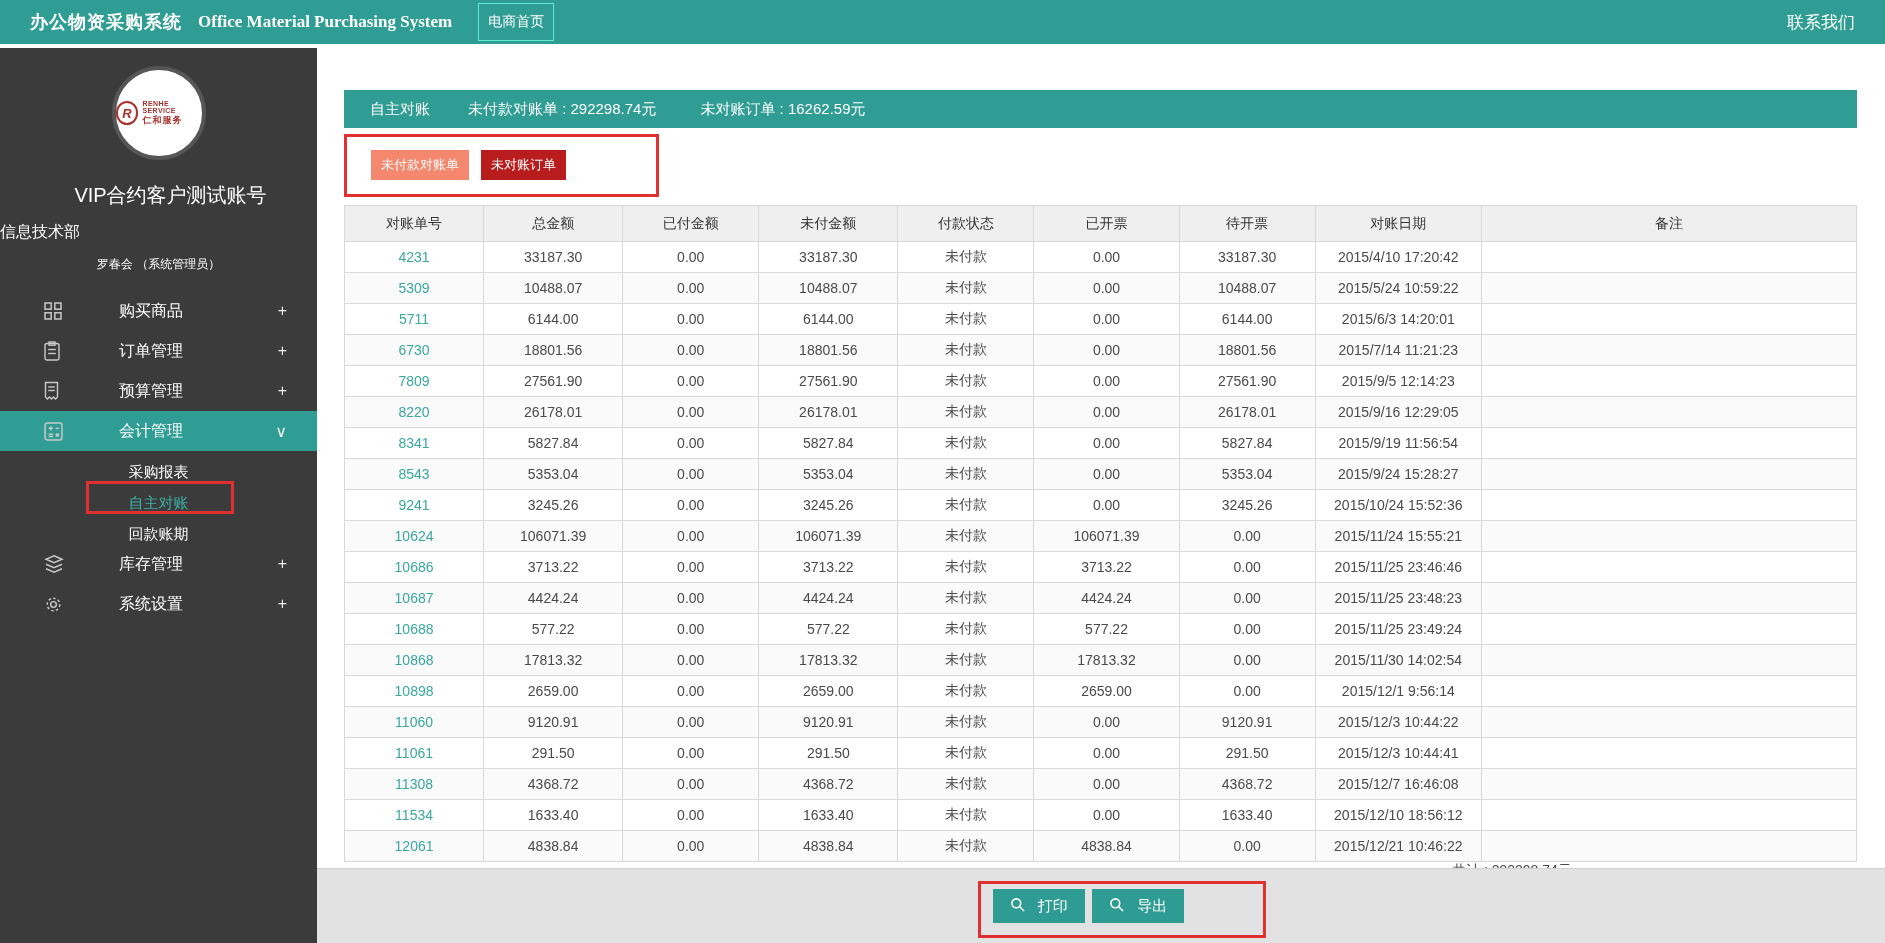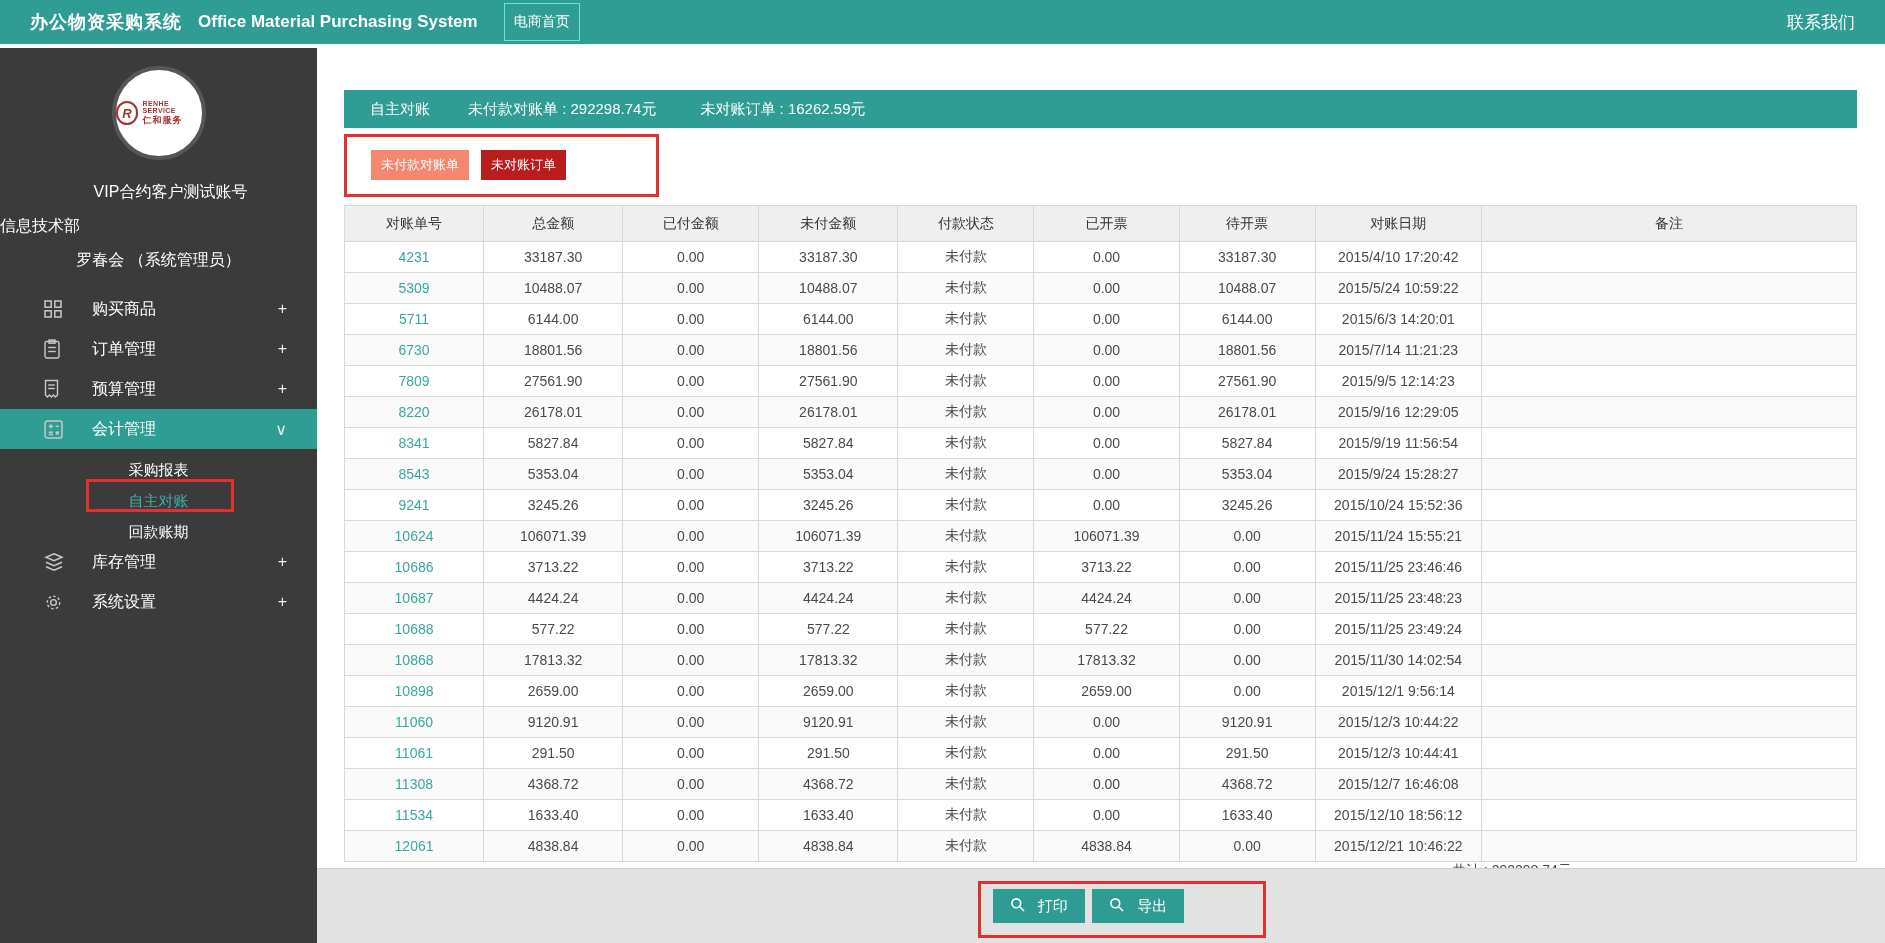--- a/index.html
+++ b/index.html
@@ -1,43 +1,43 @@
 <!DOCTYPE html>
 <html><head>
 <meta charset="utf-8">
 <style>
   * { margin:0; padding:0; box-sizing:border-box; }
   html,body { background:#888; }
   body { font-family:"Liberation Sans","DejaVu Sans",sans-serif; }
   .app { position:relative; width:1885px; height:943px; background:#fff; overflow:hidden; }
 
   
-  .topbar { height:44px; background:#2F9D93; color:#fff; display:flex; align-items:center; padding:0 30px; }
+  .topbar { height:44px; background:#2F9D93; color:#fff; display:flex; align-items:center; padding:0 30px;font-family:Liberation Serif, serif; }
   .title-zh { font-size:18px; font-weight:bold; letter-spacing:1px; }
   .title-en { font-size:17px; font-weight:bold; margin-left:16px; }
   .home-btn { border:1px solid #5eead4; padding:9px 9px; font-size:14px; margin-left:26px; cursor:pointer; }
   .contact { margin-left:auto; font-size:17px; cursor:pointer; }
 
   
   .sidebar { position:absolute; left:0; top:48px; width:317px; bottom:0; background:#3B3B3B; color:#fff; }
   .avatar-wrap { display:flex; justify-content:center; margin-top:18px; }
   .avatar { width:94px; height:94px; background:#fff; border-radius:50%; border:4px solid #565656;
             display:flex; align-items:center; justify-content:center; }
   .logo-inner { color:#A8322E; display:flex; align-items:center; gap:4px; }
   .logo-r { width:24px; height:24px; border:2px solid #A8322E; border-radius:50%; font-weight:bold;
             font-size:13px; font-style:italic; display:flex; align-items:center; justify-content:center; }
   .logo-txt { text-align:left; }
   .logo-line1 { font-size:7px; font-weight:bold; letter-spacing:.4px; }
   .logo-line2 { font-size:9px; font-weight:bold; letter-spacing:1px; }
-  .account { text-align:center; font-size:16px; margin-top:22px;margin-left:24px; }
+  .account { text-align:center; font-size:20px; margin-top:22px;margin-left:24px; }
   .dept    { font-size:16px; margin-top:13px; }
-  .user    { text-align:center; font-size:16px; margin-top:13px; }
+  .user    { text-align:center; font-size:12px; margin-top:13px; }
 
   .menu { margin-top:18px; }
-  .menu-item { height:40px; display:flex; align-items:center; padding:0 30px 0 44px; font-size:16px; cursor:pointer; }
+  .menu-item { height:40px; display:flex; align-items:center; padding:0 30px 0 44px; font-size:16px; cursor:pointer;gap:27px; }
   .menu-item.active { background:#2F9D93; }
   .mi-icon { width:22px; margin-right:26px; display:flex; align-items:center; color:#C9C9C9; }
   .mi-label { flex:1; }
   .mi-suffix { font-size:16px; color:#EDEDED; }
   .submenu-item { height:31px; display:flex; align-items:flex-end; justify-content:center;
                   font-size:15px; cursor:pointer; position:relative; }
   .submenu-item.active { color:#3BB3A8; }
   .anno-side { position:absolute; left:86px; width:148px; top:-1px; bottom:-1px; border:3px solid #E03030; pointer-events:none; }
 
   

